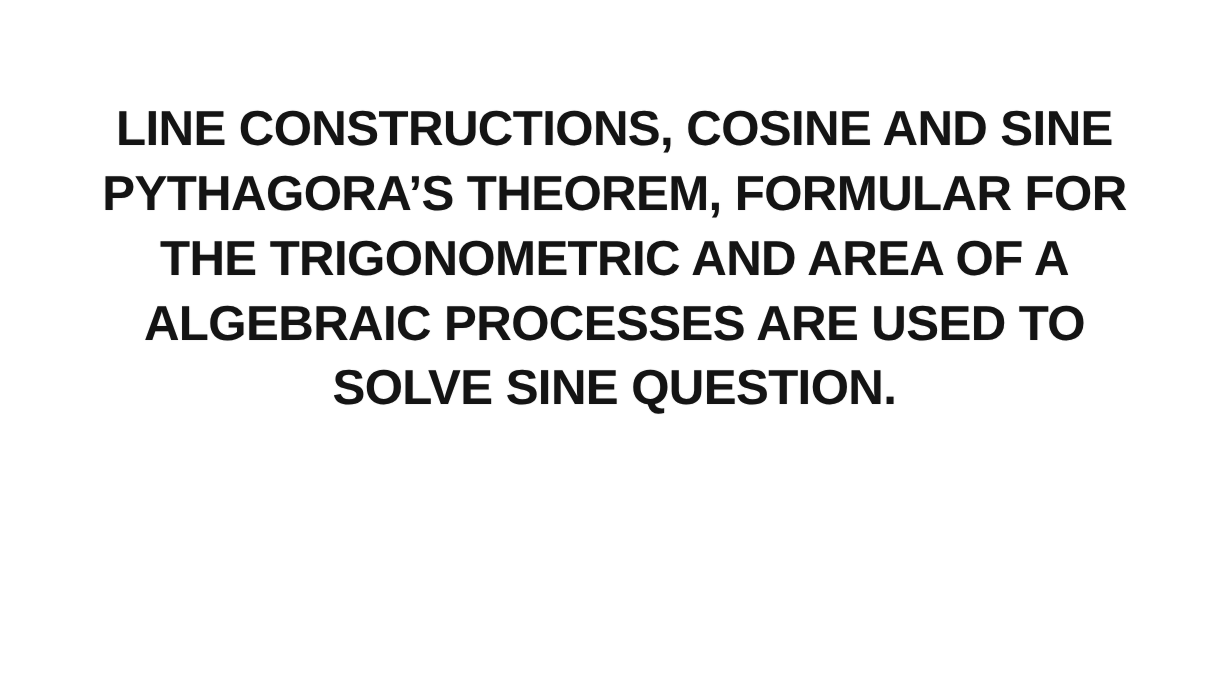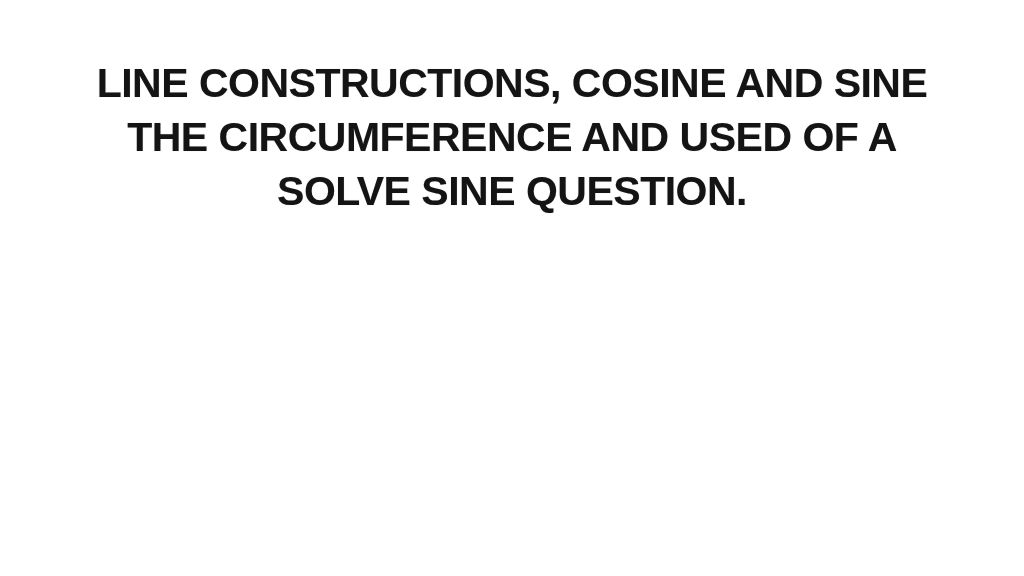--- a/index.html
+++ b/index.html
@@ -13,21 +13,21 @@
     }
 
     .slide {
       width: 1024px;
       height: 464px;
       box-sizing: border-box;
       display: flex;
       flex-direction: column;
       align-items: center;
       justify-content: flex-start;
-      padding-top: 56px;
+      padding-top: 80px;
       background: #ffffff;
     }
 
     .title-block {
       width: 900px;
       text-align: center;
     }
 
     .title-line {
       font-size: 41px;
@@ -39,16 +39,18 @@
       
       text-shadow: 0 0 1px rgba(0,0,0,0.25);
     }
   </style>
 </head>
 <body>
 
 <div class="slide" style="background: rgb(255, 255, 255);">
   <div class="title-block">
     <div class="title-line" style="color: rgb(20, 20, 20);">LINE CONSTRUCTIONS, COSINE AND SINE</div>
-    <div class="title-line" style="color: rgb(20, 20, 20);">THE CIRCUMFERENCE AND USED OF A</div>
+    <div class="title-line" style="color: rgb(20, 20, 20);">PYTHAGORA’S THEOREM, FORMULAR FOR</div>
+    <div class="title-line" style="color: rgb(20, 20, 20);">THE TRIGONOMETRIC AND AREA OF A</div>
+    <div class="title-line" style="color: rgb(20, 20, 20);">ALGEBRAIC PROCESSES ARE USED TO</div>
     <div class="title-line" style="color: rgb(20, 20, 20);">SOLVE SINE QUESTION.</div>
   </div>
 </div>
 
 </body></html>

